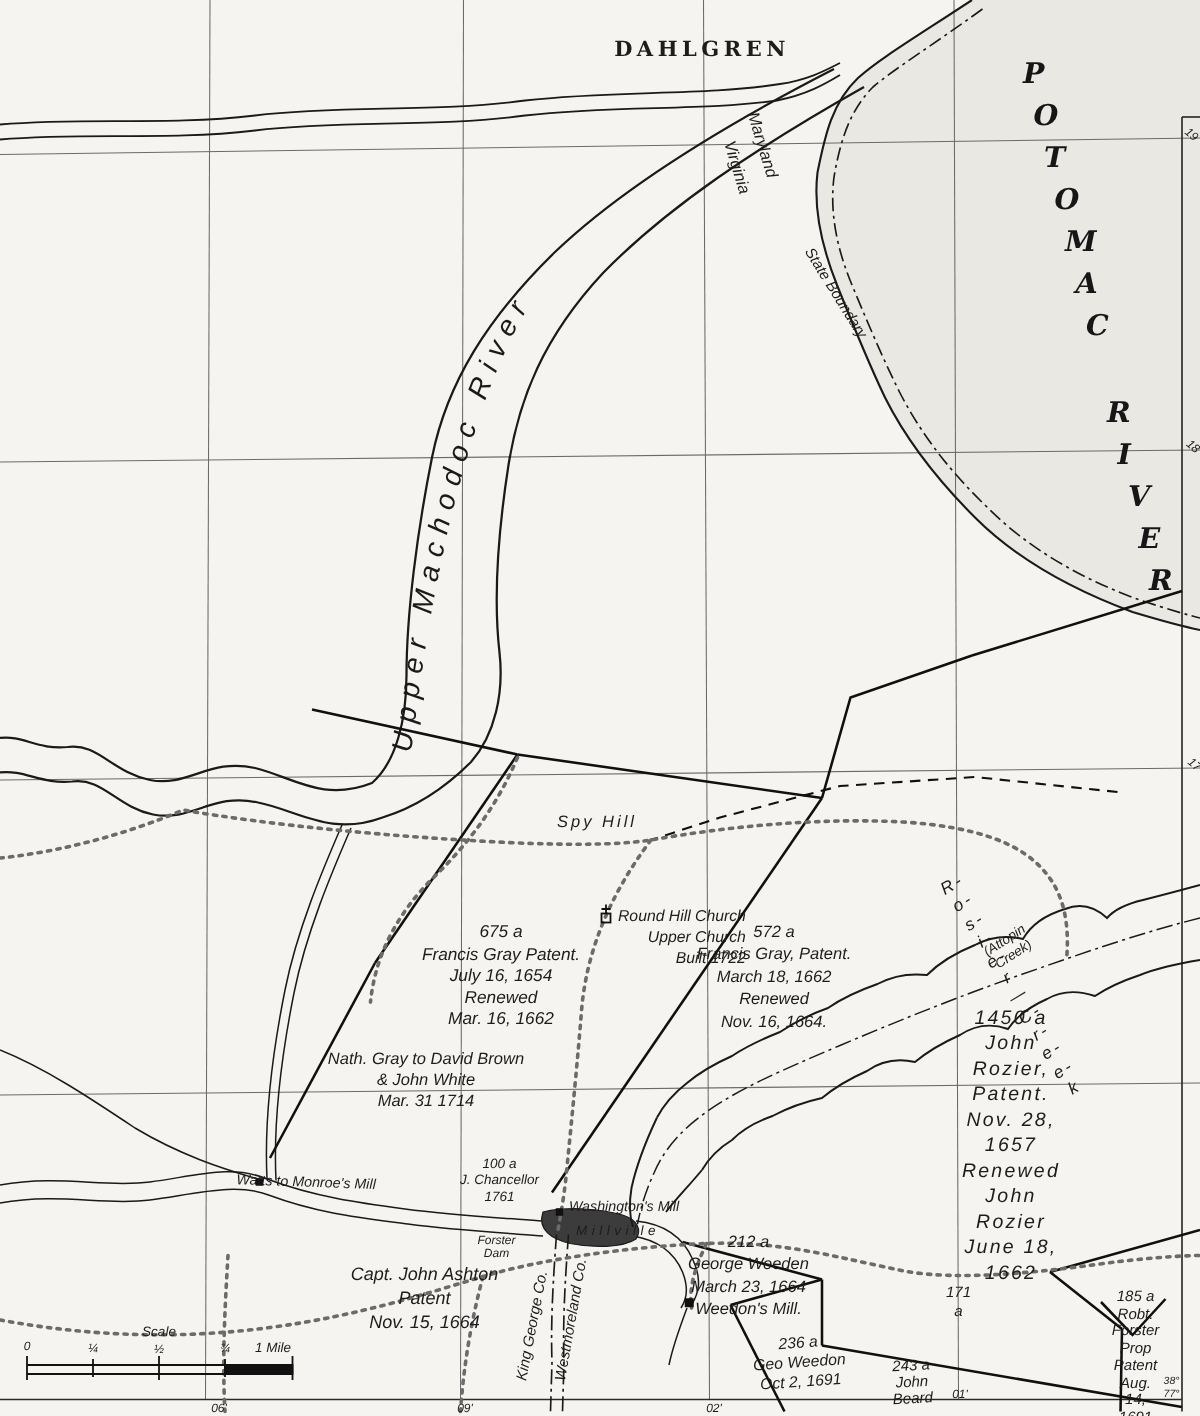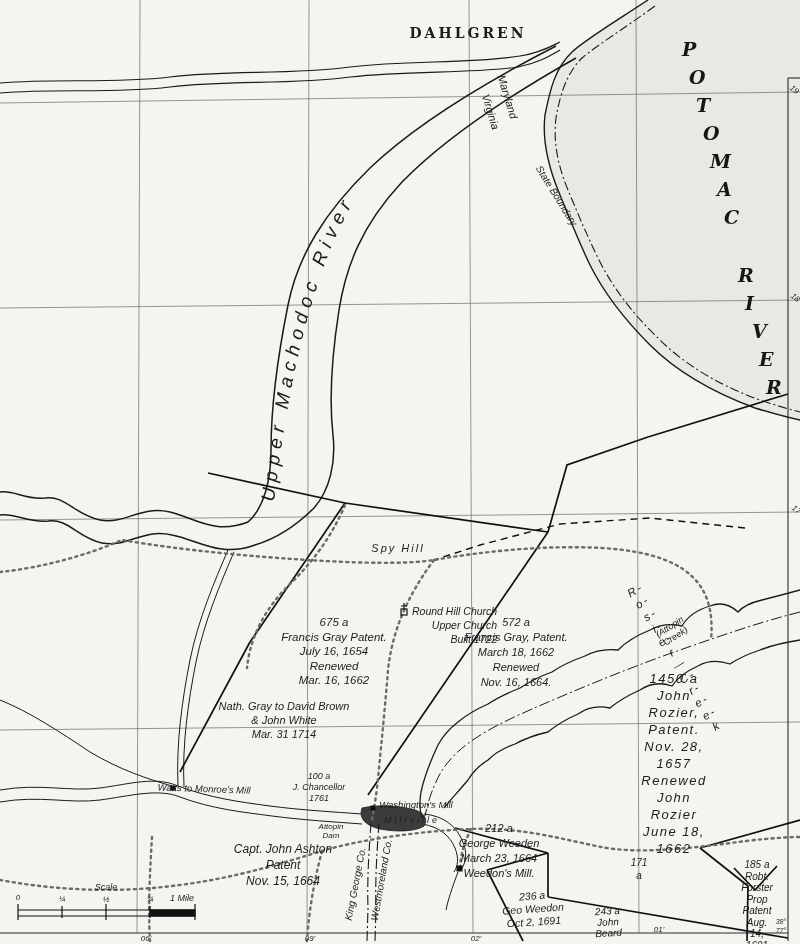--- a/index.html
+++ b/index.html
@@ -187,26 +187,26 @@
 John Rozier, Patent.
 Nov. 28, 1657
 Renewed
 John Rozier
 June 18, 1662</div>
 
     <div class="lbl" style="left:676px;top:658px;font-size:11.5px;letter-spacing:2px;transform:translate(-50%,-50%) rotate(-31deg);">R-o-s-i-e-r— C-r-e-e-k</div>
     <div class="lbl" style="left:673px;top:632px;font-size:9px;transform:translate(-50%,-50%) rotate(-33deg);">(Attopin Creek)</div>
 
     <div class="lbl" style="left:204px;top:789px;font-size:9.5px;transform:translate(-50%,-50%) rotate(2deg);">Watts to Monroe's Mill</div>
-    <div class="lbl" style="left:319px;top:787px;font-size:9px;line-height:11px;">100 a
+    <div class="lbl" style="left:333px;top:787px;font-size:9px;line-height:11px;">100 a
 J. Chancellor
 1761</div>
     <div class="lbl" style="left:416px;top:805px;font-size:9.5px;">Washington's Mill</div>
     <div class="lbl" style="left:412px;top:821px;font-size:9px;letter-spacing:3px;">Millville</div>
-    <div class="lbl" style="left:331px;top:831px;font-size:8px;line-height:9px;">Attopin
+    <div class="lbl" style="left:331px;top:831px;font-size:8px;line-height:9px;">Forster
 Dam</div>
 
     <div class="lbl" style="left:356px;top:884px;font-size:10px;transform:translate(-50%,-50%) rotate(-79deg);">King George Co.</div>
     <div class="lbl" style="left:382px;top:880px;font-size:10px;transform:translate(-50%,-50%) rotate(-80deg);">Westmoreland Co.</div>
 
     <div class="lbl" style="left:499px;top:851px;font-size:11px;line-height:15px;">212 a
 George Weeden
 March 23, 1664
 Weedon's Mill.</div>
     <div class="lbl" style="left:283px;top:865px;font-size:12px;line-height:16px;">Capt. John Ashton
@@ -229,17 +229,17 @@
     <div class="lbl tiny" style="left:106px;top:900px;">½</div>
     <div class="lbl tiny" style="left:150px;top:899px;">¾</div>
     <div class="lbl" style="left:182px;top:899px;font-size:9px;">1 Mile</div>
 
     <div class="lbl tiny" style="left:794px;top:90px;transform:translate(-50%,-50%) rotate(40deg);">19</div>
     <div class="lbl tiny" style="left:795px;top:298px;transform:translate(-50%,-50%) rotate(40deg);">18</div>
     <div class="lbl tiny" style="left:796px;top:510px;transform:translate(-50%,-50%) rotate(40deg);">17</div>
     <div class="lbl tiny" style="left:146px;top:939px;">06'</div>
     <div class="lbl tiny" style="left:310px;top:939px;">09'</div>
     <div class="lbl tiny" style="left:476px;top:939px;">02'</div>
-    <div class="lbl tiny" style="left:640px;top:930px;margin-left:19px;">01'</div>
+    <div class="lbl tiny" style="left:640px;top:930px;">01'</div>
     <div class="lbl" style="left:781px;top:922px;font-size:7px;">38°</div>
     <div class="lbl" style="left:781px;top:931px;font-size:7px;">77°</div>
   </div>
 </div>
 
 </body></html>

